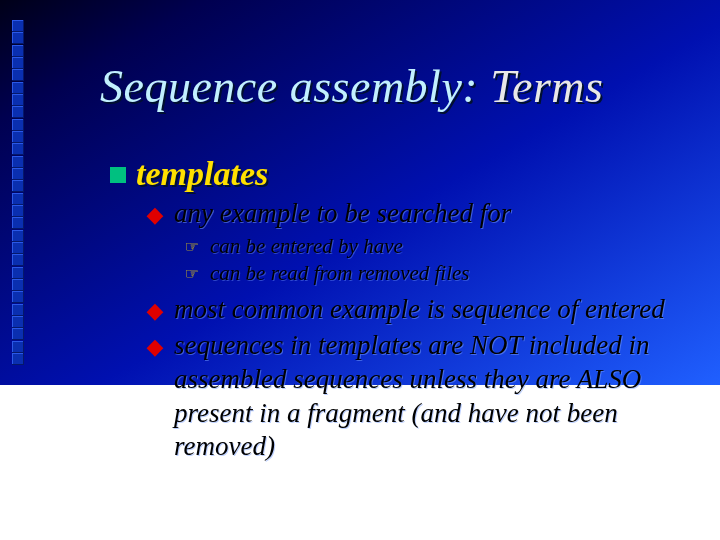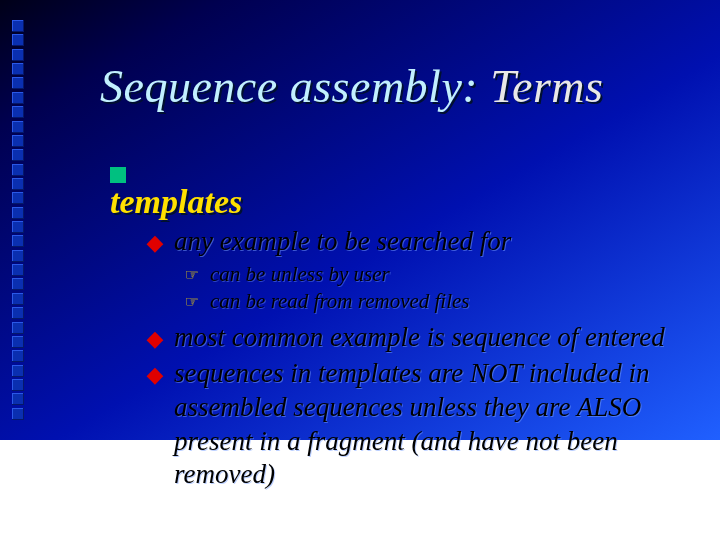--- a/index.html
+++ b/index.html
@@ -5,21 +5,21 @@
   html, body {
     margin: 0;
     padding: 0;
     width: 720px;
     height: 540px;
     overflow: hidden;
     font-family: "Times New Roman", Times, serif;
   }
   .slide {
     width: 720px;
-    height: 440px;
+    height: 385px;
     background: linear-gradient(150deg, #000018 0%, #000050 15%, #0010b0 55%, #2060ff 100%);
     position: relative;
     color: #000;
   }
   .deco-col {
     position: absolute;
     left: 12px;
     top: 20px;
     bottom: 20px;
     width: 14px;
@@ -47,21 +47,21 @@
     position: absolute;
     left: 110px;
     top: 155px;
     right: 40px;
     font-style: italic;
   }
   .row { display: flex; align-items: flex-start; }
   .bullet { flex: 0 0 auto; margin-right: 10px; }
   .txt { flex: 1 1 auto; }
 
-  .l1 { font-size: 34px; font-weight: bold; margin-bottom: 4px; flex-direction: column; }
+  .l1 { font-size: 34px; font-weight: bold; margin-bottom: 4px; }
   .l1 .bullet { width: 16px; height: 16px; background: #00c080; margin-top: 12px; }
   .l1 .txt { color: #ffe000; text-shadow: 2px 2px 0 #001030; }
 
   .l2-wrap { margin-left: 36px; }
   .l2 { font-size: 27px; margin-top: 2px; line-height: 1.25; }
   .l2 .bullet { color: #e00000; font-size: 22px; font-style: normal; margin-top: 4px; width: 18px; text-align: center; }
   .l2 .txt { color: #000; text-shadow: 1px 1px 0 rgba(120,160,255,0.5); }
 
   .l3-wrap { margin-left: 38px; margin-top: 2px; margin-bottom: 6px; }
   .l3 { font-size: 21px; line-height: 1.3; }
@@ -117,21 +117,21 @@
 
     <div class="l2-wrap">
       <div class="row l2">
         <div class="bullet">◆</div>
         <div class="txt">any example to be searched for</div>
       </div>
 
       <div class="l3-wrap">
         <div class="row l3">
           <div class="bullet">☞</div>
-          <div class="txt">can be unless by user</div>
+          <div class="txt">can be entered by have</div>
         </div>
         <div class="row l3">
           <div class="bullet">☞</div>
           <div class="txt">can be read from removed files</div>
         </div>
       </div>
 
       <div class="row l2">
         <div class="bullet">◆</div>
         <div class="txt">most common example is sequence of entered</div>

